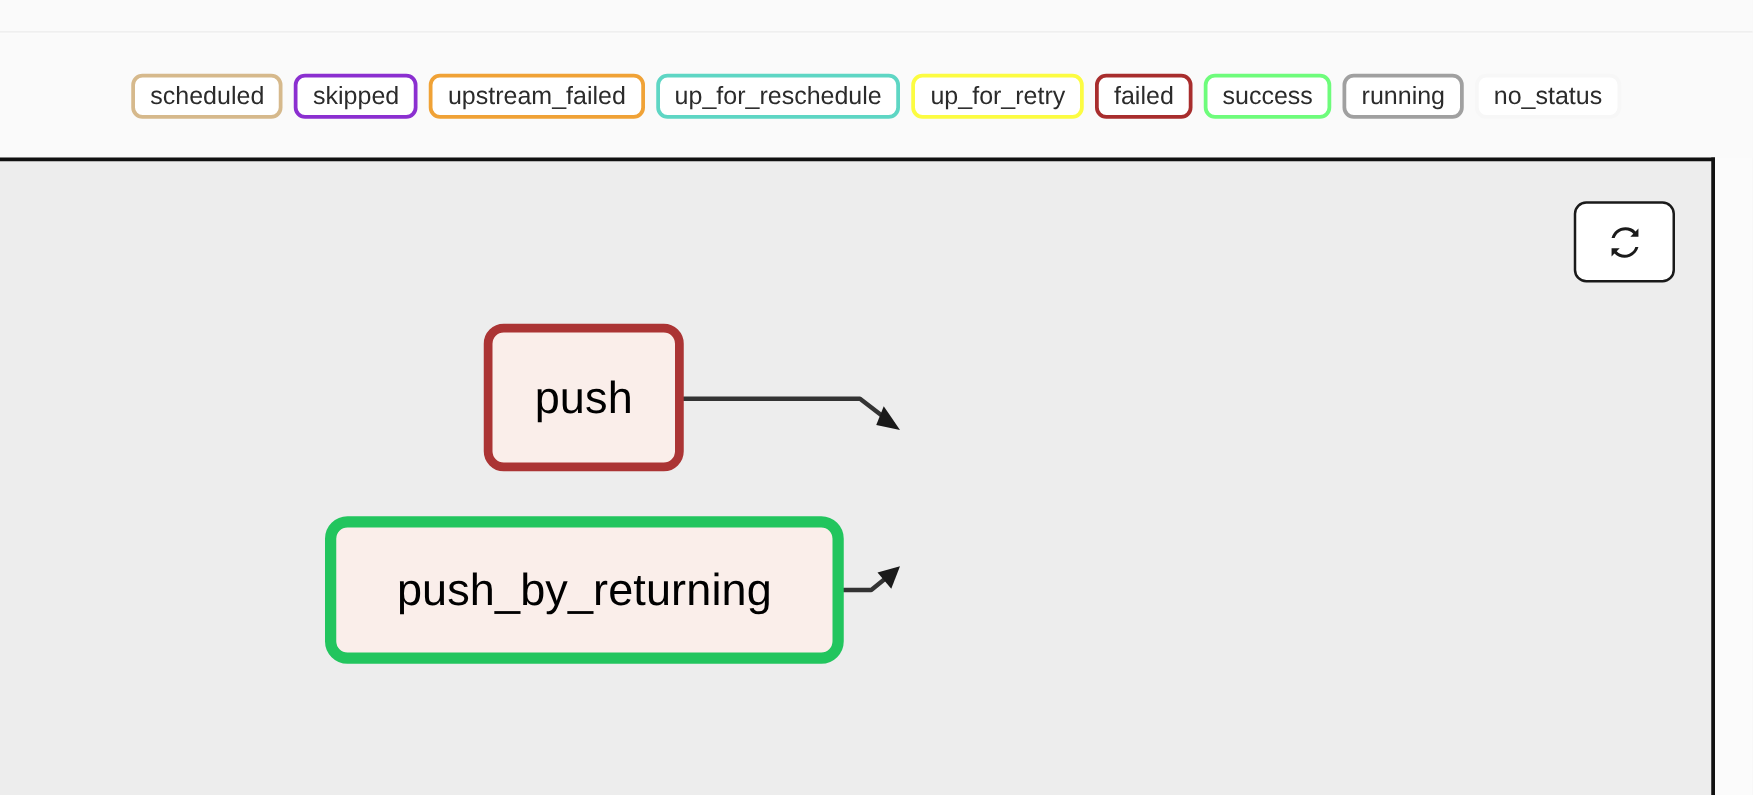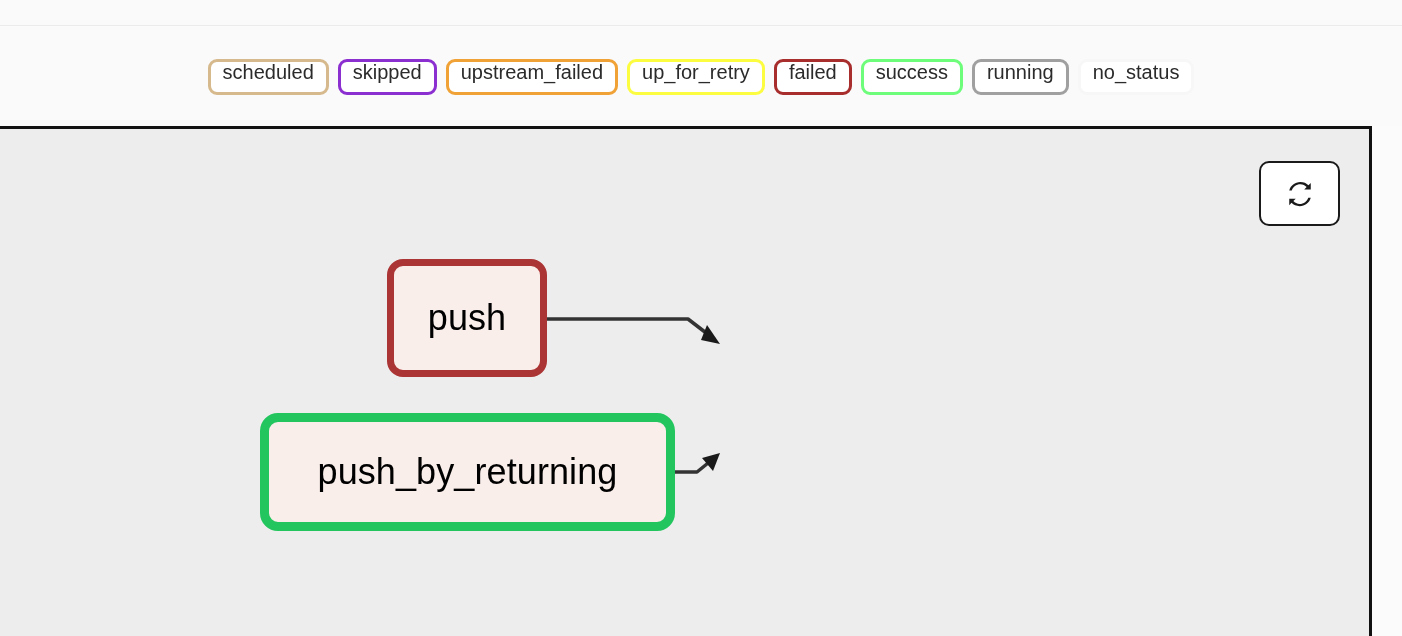--- a/index.html
+++ b/index.html
@@ -47,20 +47,21 @@
     justify-content: center;
     box-sizing: border-box;
   }
   .legend-inner {
     display: flex;
     align-items: center;
     gap: 9px;
   }
   .legend-badge {
     display: inline-flex;
+    align-items: center;
     justify-content: center;
     height: 36px;
     padding: 0 12px;
     border-radius: 9px;
     border: 3px solid #cccccc;
     background: #ffffff;
     color: #2b2b2b;
     font-size: 20px;
     line-height: 1;
     white-space: nowrap;
@@ -172,20 +173,23 @@
   <div class="legend-bar">
     <div class="legend-inner">
       <div class="legend-badge" style="border-color:#d6b98c">
           <span>scheduled</span>
         </div>
       <div class="legend-badge" style="border-color:#8b2fd0">
           <span>skipped</span>
         </div>
       <div class="legend-badge" style="border-color:#f0a236">
           <span>upstream_failed</span>
+        </div>
+      <div class="legend-badge" style="border-color:#5ed6c4">
+          <span>up_for_reschedule</span>
         </div>
       <div class="legend-badge" style="border-color:#fcfc41">
           <span>up_for_retry</span>
         </div>
       <div class="legend-badge" style="border-color:#a82d2d">
           <span>failed</span>
         </div>
       <div class="legend-badge" style="border-color:#6efc7b">
           <span>success</span>
         </div>

